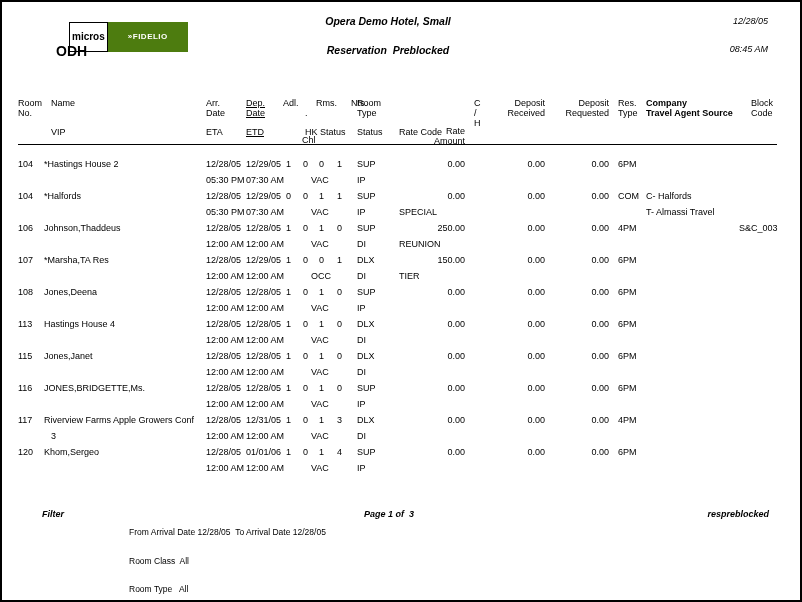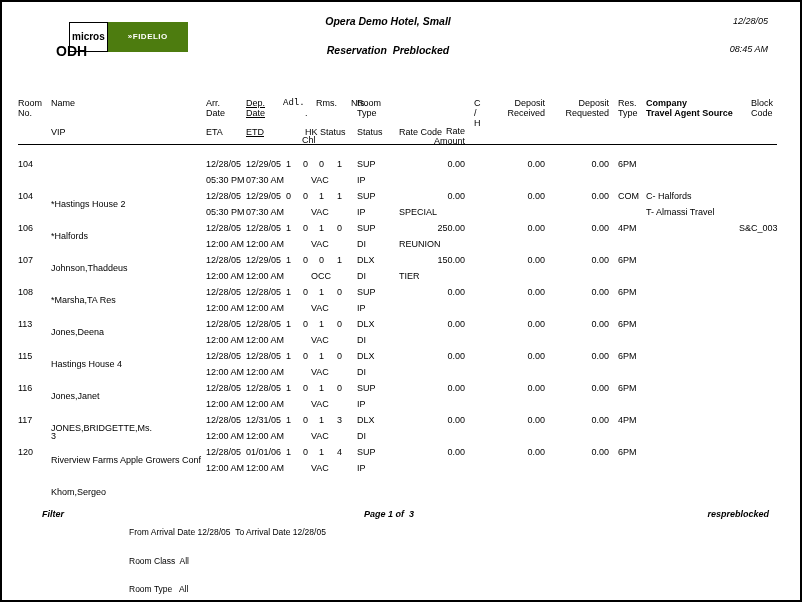--- a/index.html
+++ b/index.html
@@ -17,35 +17,35 @@
   .center-block{left:0;width:772px;text-align:center;}
   .hotel-name{top:13px;font-size:10.5px;font-style:italic;font-weight:bold;}
   .report-title{top:42px;font-size:10.5px;font-style:italic;font-weight:bold;}
   .print-date{right:32px;top:14px;font-size:9px;font-style:italic;text-align:right;}
   .print-time{right:32px;top:42px;font-size:9px;font-style:italic;text-align:right;}
   
   .thead{position:absolute;left:0;top:96px;width:802px;height:47px;font-size:9px;}
   .thead .abs{line-height:10px;}
   .rA{top:0;} .rB{top:10px;} .rC{top:20px;} .rD{top:29px;}
   .x-room{left:16px;} .x-name{left:49px;} .x-arr{left:204px;} .x-dep{left:244px;text-decoration:underline;}
-  .x-adl{left:281px;font-family:Liberation Mono, monospace;} .x-chl{left:300px;margin-top:37px;} .x-chldot{left:303px;} .x-rms{left:314px;} .x-nts{left:333px;margin-left:16px;}
+  .x-adl{left:281px;} .x-chl{left:300px;margin-top:37px;} .x-chldot{left:303px;} .x-rms{left:314px;} .x-nts{left:333px;margin-left:16px;}
   .x-rtype{left:355px;} .x-hk{left:303px;} .x-ratecode{left:397px;}
   .x-rate{left:393px;width:70px;text-align:right;margin-top:28px;}
   .x-ch{left:472px;}
   .x-deprec{left:478px;width:65px;text-align:right;}
   .x-depreq{left:537px;width:70px;text-align:right;}
   .x-res{left:616px;} .x-comp{left:644px;font-weight:bold;} .x-block{left:737px;padding-left:12px;}
   .header-rule{position:absolute;left:16px;width:759px;top:142px;border-top:1.5px solid #000;}
   
   .tbody{position:absolute;left:0;top:157px;width:802px;}
   .row{position:relative;height:32px;font-size:9px;}
   .row .abs{line-height:11px;}
   .l1{top:0;} .l2{top:16px;}
   .c-room{left:16px;}
-  .c-name{left:49px;width:152px;white-space:normal;overflow:hidden;height:12px;margin-top:40px;}
+  .c-name{left:42px;width:152px;white-space:normal;overflow:hidden;height:12px;}
   .c-name2{left:49px;}
   .c-arr,.c-eta{left:204px;}
   .c-dep,.c-etd{left:244px;}
   .c-adl{left:279px;width:10px;text-align:right;}
   .c-chl{left:296px;width:10px;text-align:right;}
   .c-rms{left:312px;width:10px;text-align:right;}
   .c-nts{left:330px;width:10px;text-align:right;}
   .c-hk{left:309px;}
   .c-rtype,.c-status{left:355px;}
   .c-ratecode{left:397px;}

